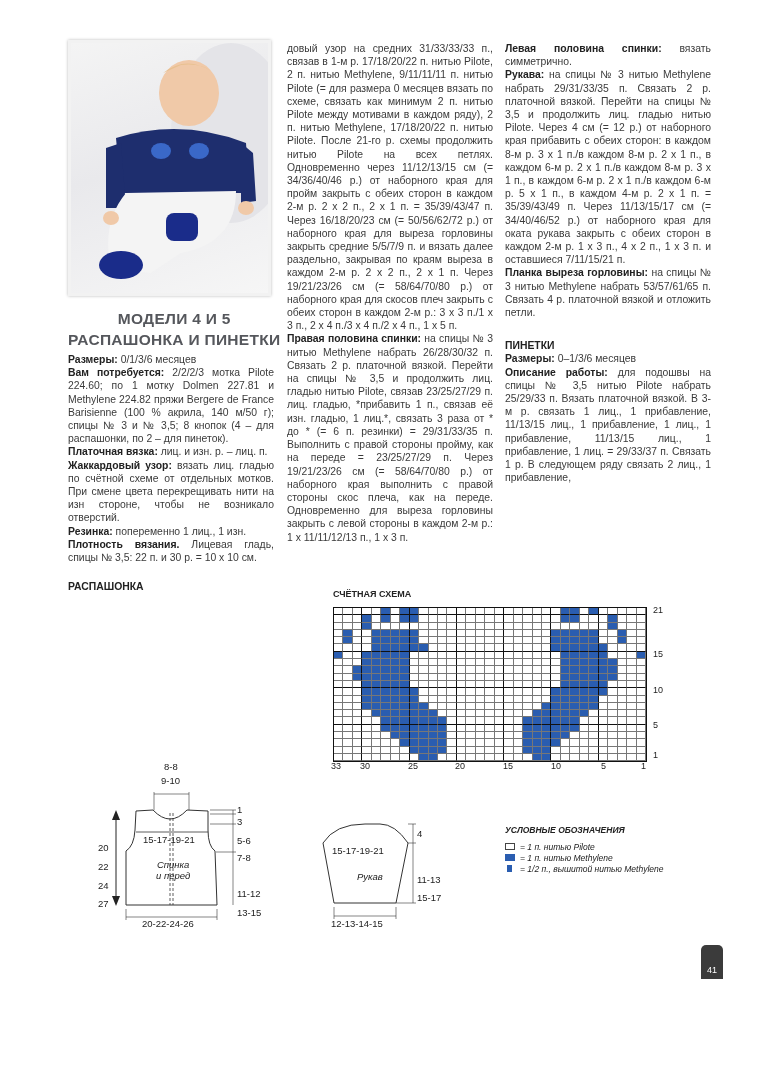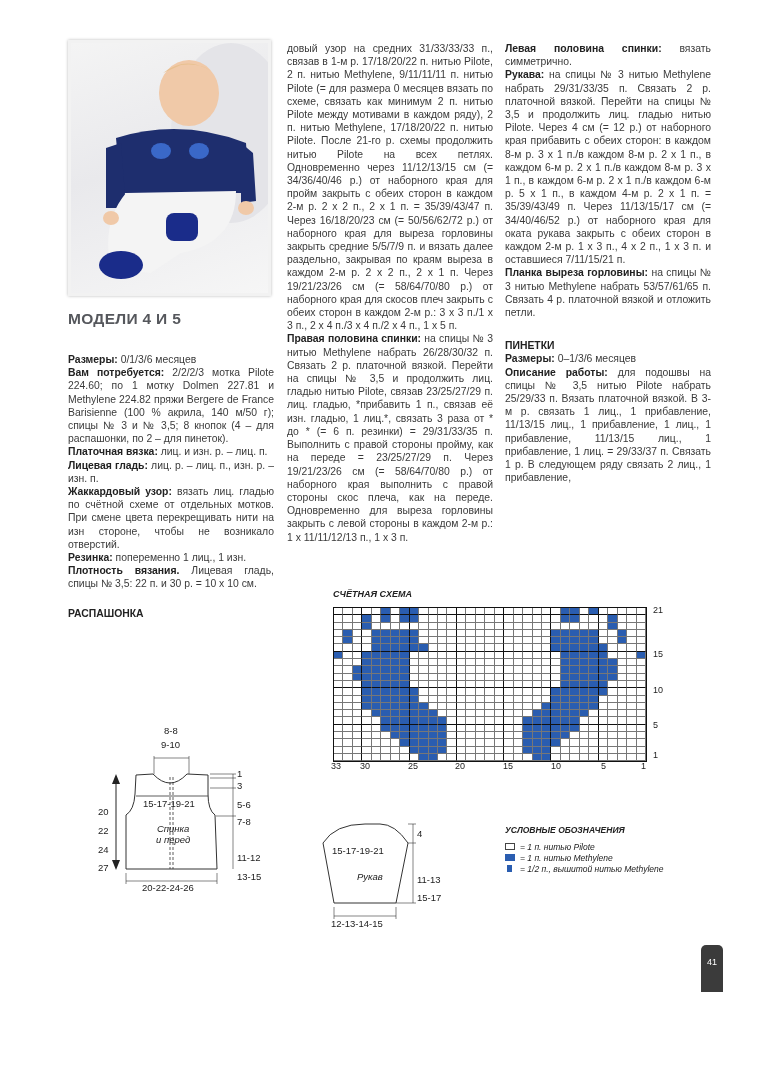--- a/index.html
+++ b/index.html
@@ -7,36 +7,36 @@
   .col { position: absolute; font-size: 10.4px; line-height: 13.2px; text-align: justify; color: #3a3a3a; }
   .col p { margin: 0; }
   .col b { color: #222; font-weight: bold; }
   #col1 { left: 68px; top: 353px; width: 206px; }
   #col2 { left: 287px; top: 42px; width: 206px; }
   #col3 { left: 505px; top: 42px; width: 206px; }
   .photo { position: absolute; left: 68px; top: 40px; width: 203px; height: 256px; border: 3px solid #f2f2f2; box-shadow: 0 0 3px #bbb; background: linear-gradient(160deg, #f4f4f4 0%, #e9e9ec 45%, #f6f6f6 100%); overflow: hidden; }
   .title { position: absolute; left: 68px; top: 308px; font-weight: bold; font-size: 15.5px; line-height: 21px; color: #55575c; letter-spacing: 0.3px; text-align: center; }
   .sec-head { font-weight: bold; color: #222; margin-top: 10px; }
   .chart-wrap { position: absolute; left: 333px; top: 589px; }
-  .chart-title { font-size: 9px; font-weight: bold; font-style: italic; color: #222; }
+  .chart-title { font-size: 9px; font-weight: bold; color: #222; }
   .grid { position: absolute; left: 0; top: 18px; display: grid; grid-template-columns: repeat(33, 9.46px); grid-template-rows: repeat(21, 7.3px); border: 1.5px solid #111; }
   .cell { border-right: 0.5px solid #777; border-bottom: 0.5px solid #777; background: #fff; }
   .cell.on { background: #2a5db0; }
   .cell.vb { border-right: 1.5px solid #111; }
   .cell.hb { border-bottom: 1.5px solid #111; }
   .ylab { position: absolute; left: 320px; font-size: 9px; color: #222; }
   .xlab { position: absolute; top: 172px; font-size: 9px; color: #222; }
   .legend { position: absolute; left: 505px; top: 825px; font-size: 8.5px; color: #222; }
   .legend .lt { font-weight: bold; font-style: italic; margin-bottom: 6px; }
   .legend .row { display: flex; align-items: center; font-style: italic; height: 11px; }
   .sw { width: 10px; height: 7px; border: 1px solid #444; margin-right: 5px; }
   .sw.b { background: #2a5db0; border-color: #2a5db0; }
   .sw.h { background: #2a5db0; border-color: #2a5db0; width: 5px; margin-left: 2px; margin-right: 8px; }
   .schem { position: absolute; font-size: 9.5px; color: #222; }
-  .pagenum { position: absolute; left: 701px; top: 945px; width: 22px; height: 47px; background: #3b3b3b; border-radius: 5px 5px 0 0; color: #fff; font-size: 9px; text-align: center; padding-top: 12px; }
+  .pagenum { position: absolute; left: 701px; top: 945px; width: 22px; height: 34px; background: #3b3b3b; border-radius: 5px 5px 0 0; color: #fff; font-size: 9px; text-align: center; padding-top: 20px; }
 </style>
 </head>
 <body>
 
 <div class="photo">
   <svg width="203" height="256" viewBox="0 0 203 256">
     <ellipse cx="160" cy="90" rx="60" ry="90" fill="#e4e4e8"></ellipse>
     <ellipse cx="118" cy="50" rx="30" ry="33" fill="#f0c9a8"></ellipse>
     <path d="M92 30 Q115 12 140 28 Q130 20 110 22 Z" fill="#e8c090"></path>
     <path d="M45 95 Q110 75 175 100 L178 150 L50 150 Z" fill="#1e2e6e"></path>
@@ -47,27 +47,27 @@
     <path d="M55 150 L165 148 Q165 200 110 210 L80 230 L40 225 Q30 180 55 150 Z" fill="#f4f4f4"></path>
     <rect x="95" y="170" width="32" height="28" rx="8" fill="#1a2c8a"></rect>
     <ellipse cx="50" cy="222" rx="22" ry="14" fill="#1a2c8a"></ellipse>
     <ellipse cx="40" cy="175" rx="8" ry="7" fill="#f0c9a8"></ellipse>
     <ellipse cx="175" cy="165" rx="8" ry="7" fill="#f0c9a8"></ellipse>
   </svg>
 </div>
 
 <div class="title">
   <div>МОДЕЛИ 4 И 5</div>
+  <div>РАСПАШОНКА И ПИНЕТКИ</div>
 </div>
 
 <div class="col" id="col1">
   <p><b>Размеры:</b><span> 0/1/3/6 месяцев</span></p>
   <p><b>Вам потребуется:</b><span> 2/2/2/3 мотка Pilote 224.60; по 1 мотку Dolmen 227.81 и Methylene 224.82 пряжи Bergere de France Barisienne (100 % акрила, 140 м/50 г); спицы № 3 и № 3,5; 8 кнопок (4 – для распашонки, по 2 – для пинеток).</span></p>
   <p><b>Платочная вязка:</b><span> лиц. и изн. р. – лиц. п.</span></p>
-  <p><b>Лицевая гладь:</b><span> лиц. р. – лиц. п., изн. р. – изн. п.</span></p>
   <p><b>Жаккардовый узор:</b><span> вязать лиц. гладью по счётной схеме от отдельных мотков. При смене цвета перекрещивать нити на изн стороне, чтобы не возникало отверстий.</span></p>
   <p><b>Резинка:</b><span> попеременно 1 лиц., 1 изн.</span></p>
   <p><b>Плотность вязания.</b><span> Лицевая гладь, спицы № 3,5: 22 п. и 30 р. = 10 х 10 см.</span></p>
   <p class="sec-head" style="margin-top:16px">РАСПАШОНКА</p>
 </div>
 
 <div class="col" id="col2">
   <p>довый узор на средних 31/33/33/33 п., связав в 1-м р. 17/18/20/22 п. нитью Pilote, 2 п. нитью Methylene, 9/11/11/11 п. нитью Pilote (= для размера 0 месяцев вязать по схеме, связать как минимум 2 п. нитью Pilote между мотивами в каждом ряду), 2 п. нитью Methylene, 17/18/20/22 п. нитью Pilote. После 21-го р. схемы продолжить нитью Pilote на всех петлях. Одновременно через 11/12/13/15 см (= 34/36/40/46 р.) от наборного края для пройм закрыть с обеих сторон в каждом 2-м р. 2 х 2 п., 2 х 1 п. = 35/39/43/47 п. Через 16/18/20/23 см (= 50/56/62/72 р.) от наборного края для выреза горловины закрыть средние 5/5/7/9 п. и вязать далее раздельно, закрывая по краям выреза в каждом 2-м р. 2 х 2 п., 2 х 1 п. Через 19/21/23/26 см (= 58/64/70/80 р.) от наборного края для скосов плеч закрыть с обеих сторон в каждом 2-м р.: 3 х 3 п./1 х 3 п., 2 х 4 п./3 х 4 п./2 х 4 п., 1 х 5 п.</p>
   <p><b>Правая половина спинки:</b><span> на спицы № 3 нитью Methylene набрать 26/28/30/32 п. Связать 2 р. платочной вязкой. Перейти на спицы № 3,5 и продолжить лиц. гладью нитью Pilote, связав 23/25/27/29 п. лиц. гладью, *прибавить 1 п., связав её изн. гладью, 1 лиц.*, связать 3 раза от * до * (= 6 п. резинки) = 29/31/33/35 п. Выполнить с правой стороны пройму, как на переде = 23/25/27/29 п. Через 19/21/23/26 см (= 58/64/70/80 р.) от наборного края выполнить с правой стороны скос плеча, как на переде. Одновременно для выреза горловины закрыть с левой стороны в каждом 2-м р.: 1 х 11/11/12/13 п., 1 х 3 п.</span></p>
 </div>
@@ -802,21 +802,21 @@
   <div class="row">
       <span class="sw b"></span>
       <span>= 1 п. нитью Methylene</span>
     </div>
   <div class="row">
       <span class="sw h"></span>
       <span>= 1/2 п., вышитой нитью Methylene</span>
     </div>
 </div>
 
-<div class="schem" style="left:90px; top:722px; width:190px; height:180px;text-align:right;">
+<div class="schem" style="left:90px; top:758px; width:190px; height:180px;text-align:right;">
   <svg width="190" height="180" style="position:absolute;left:0;top:0">
     <path d="M46 53 L63 52 Q80 70 97 52 L118 53 L118 72 Q118 88 125 93 L127 147 L36 147 L36 93 Q44 88 45 72 Z" fill="none" stroke="#333" stroke-width="1"></path>
     <line x1="46" y1="74" x2="118" y2="74" stroke="#333" stroke-width="0.8"></line>
     <line x1="80" y1="55" x2="80" y2="147" stroke="#333" stroke-width="0.8" stroke-dasharray="3,2"></line>
     <line x1="83" y1="55" x2="83" y2="147" stroke="#333" stroke-width="0.8" stroke-dasharray="3,2"></line>
     <line x1="64" y1="34" x2="64" y2="52" stroke="#333" stroke-width="0.6"></line>
     <line x1="99" y1="34" x2="99" y2="52" stroke="#333" stroke-width="0.6"></line>
     <line x1="64" y1="36" x2="99" y2="36" stroke="#333" stroke-width="0.6"></line>
     <line x1="26" y1="60" x2="26" y2="142" stroke="#222" stroke-width="1"></line>
     <polygon points="26,52 22,62 30,62" fill="#222"></polygon>

